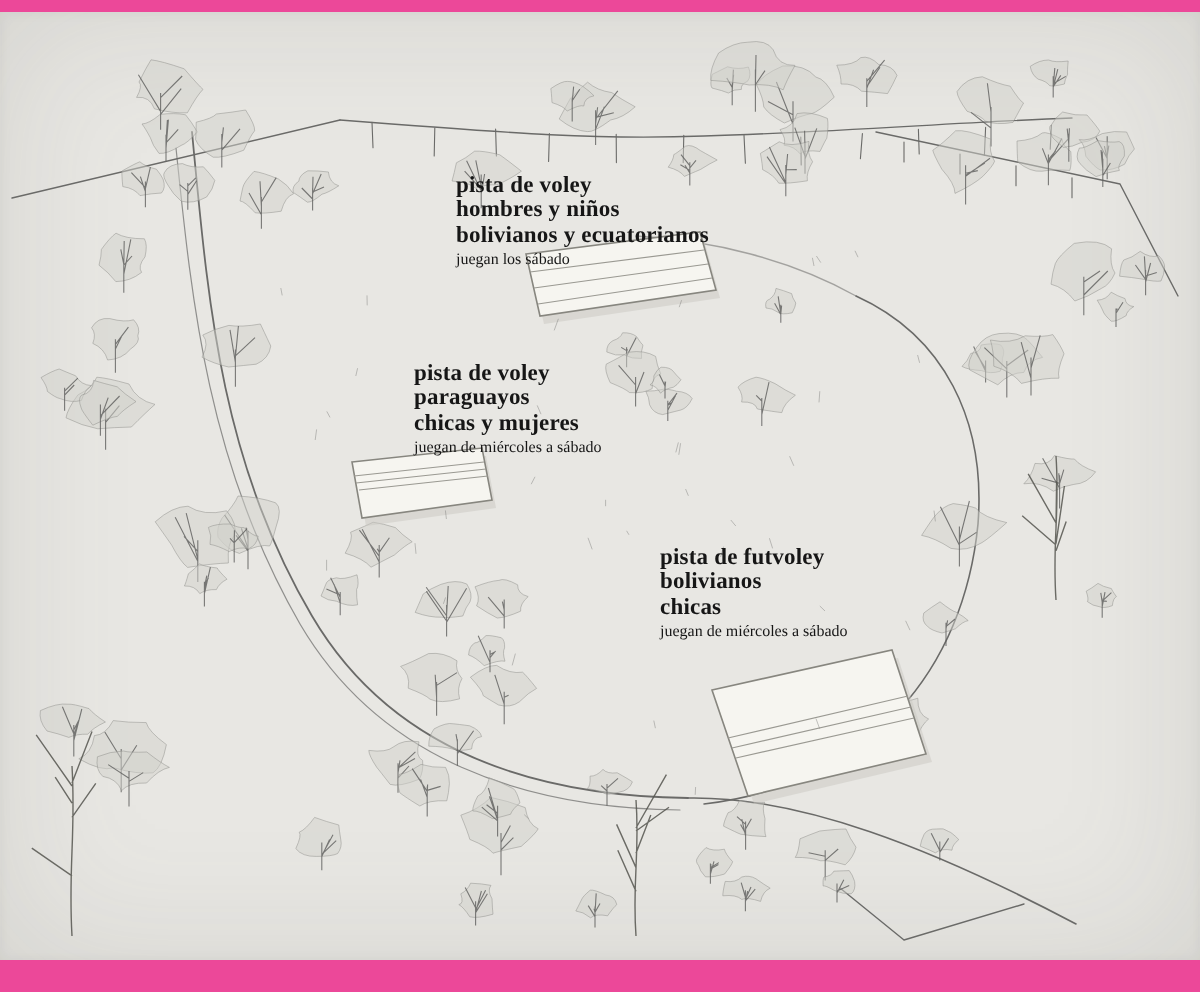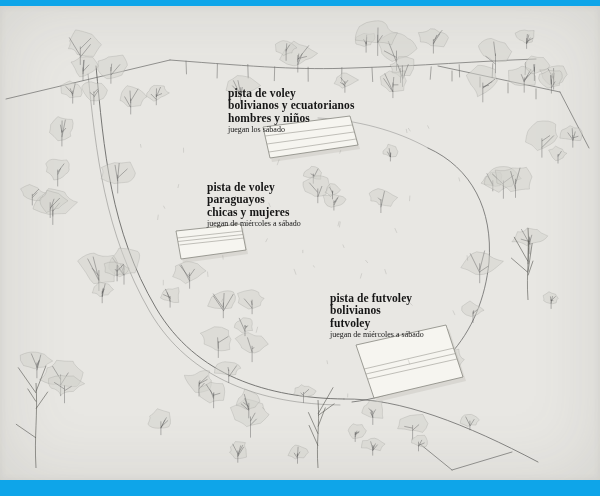--- a/index.html
+++ b/index.html
@@ -1,16 +1,16 @@
 <!DOCTYPE html>
 <html><head>
 <meta charset="utf-8">
 <style>
   html,body{margin:0;padding:0;background:#fcfcfb;}
-  .page{position:relative;width:600px;height:496px;background:#0ea5e9;overflow:hidden;}
+  .page{position:relative;width:600px;height:496px;background:#ec4899;overflow:hidden;}
   .paper{position:absolute;left:0;top:6px;width:600px;height:474px;background:#e8e7e3;
          box-shadow:inset 0 0 70px rgba(95,95,88,.14), inset 0 0 6px rgba(120,120,110,.10);}
   svg.sketch{position:absolute;left:0;top:0;}
   .label{position:absolute;color:#161616;font-family:"Liberation Serif","DejaVu Serif",serif;}
   .label .t{font-weight:700;font-size:11.5px;line-height:1.08;letter-spacing:.1px;}
   .label .n{font-weight:400;font-size:8px;line-height:1.35;margin-top:1px;}
 </style>
 </head>
 <body>
 
@@ -208,31 +208,31 @@
       </g>
     </g>
 
     <g id="ticks" stroke="#7c7c7a" stroke-width="0.5" opacity="0.45" fill="none">
         <path d="M257.7,326.8 l-1.6,5.9 M467.0,255.3 l0.7,5.4 M207.5,271.6 l0.5,5.3 M140.4,144.0 l0.7,3.7 M339.2,221.2 l-1.3,5.0 M178.8,184.1 l-0.9,3.9 M427.5,125.4 l1.5,3.2 M222.7,255.2 l0.5,4.3 M408.2,128.0 l2.2,3.3 M163.4,205.7 l1.6,3.0 M409.9,195.6 l-0.4,5.6 M347.8,393.5 l-0.2,3.9 M409.9,303.0 l2.6,2.5 M183.5,147.7 l0.1,5.0 M262.1,407.3 l2.2,2.1 M340.8,150.1 l-1.2,3.5 M163.3,279.9 l0.0,5.4 M340.3,221.6 l-0.9,5.8 M408.0,359.3 l1.8,5.0 M361.8,273.3 l-1.5,5.2 M384.7,269.1 l1.6,5.1 M326.9,360.3 l0.8,3.8 M268.6,202.7 l1.9,4.4 M342.8,244.5 l1.4,3.4 M267.5,238.4 l-1.9,3.7 M279.2,159.4 l-2.1,5.8 M313.3,265.4 l1.2,2.0 M394.8,228.1 l2.1,4.8 M452.8,310.4 l2.2,4.7 M222.8,298.7 l-1.1,3.2 M294.0,268.9 l2.1,5.8 M158.3,214.7 l-0.7,5.3 M406.2,128.9 l0.8,4.1 M365.4,260.0 l2.5,3.0 M458.8,177.5 l1.0,3.9 M302.8,249.9 l-0.0,3.2 "></path>
       </g>
   </svg>
 
   <div class="label" style="left:228px;top:87px">
     <div class="t">pista de voley</div>
+    <div class="t">hombres y niños</div>
     <div class="t">bolivianos y ecuatorianos</div>
-    <div class="t">hombres y niños</div>
     <div class="n">juegan los sábado</div>
   </div>
 
   <div class="label" style="left:207px;top:181px">
     <div class="t">pista de voley</div>
     <div class="t">paraguayos</div>
     <div class="t">chicas y mujeres</div>
     <div class="n">juegan de miércoles a sábado</div>
   </div>
 
-  <div class="label" style="left:330px;top:292px">
+  <div class="label" style="left:330px;top:273px">
     <div class="t">pista de futvoley</div>
     <div class="t">bolivianos</div>
-    <div class="t">futvoley</div>
+    <div class="t">chicas</div>
     <div class="n">juegan de miércoles a sábado</div>
   </div>
 </div>
 
 </body></html>

